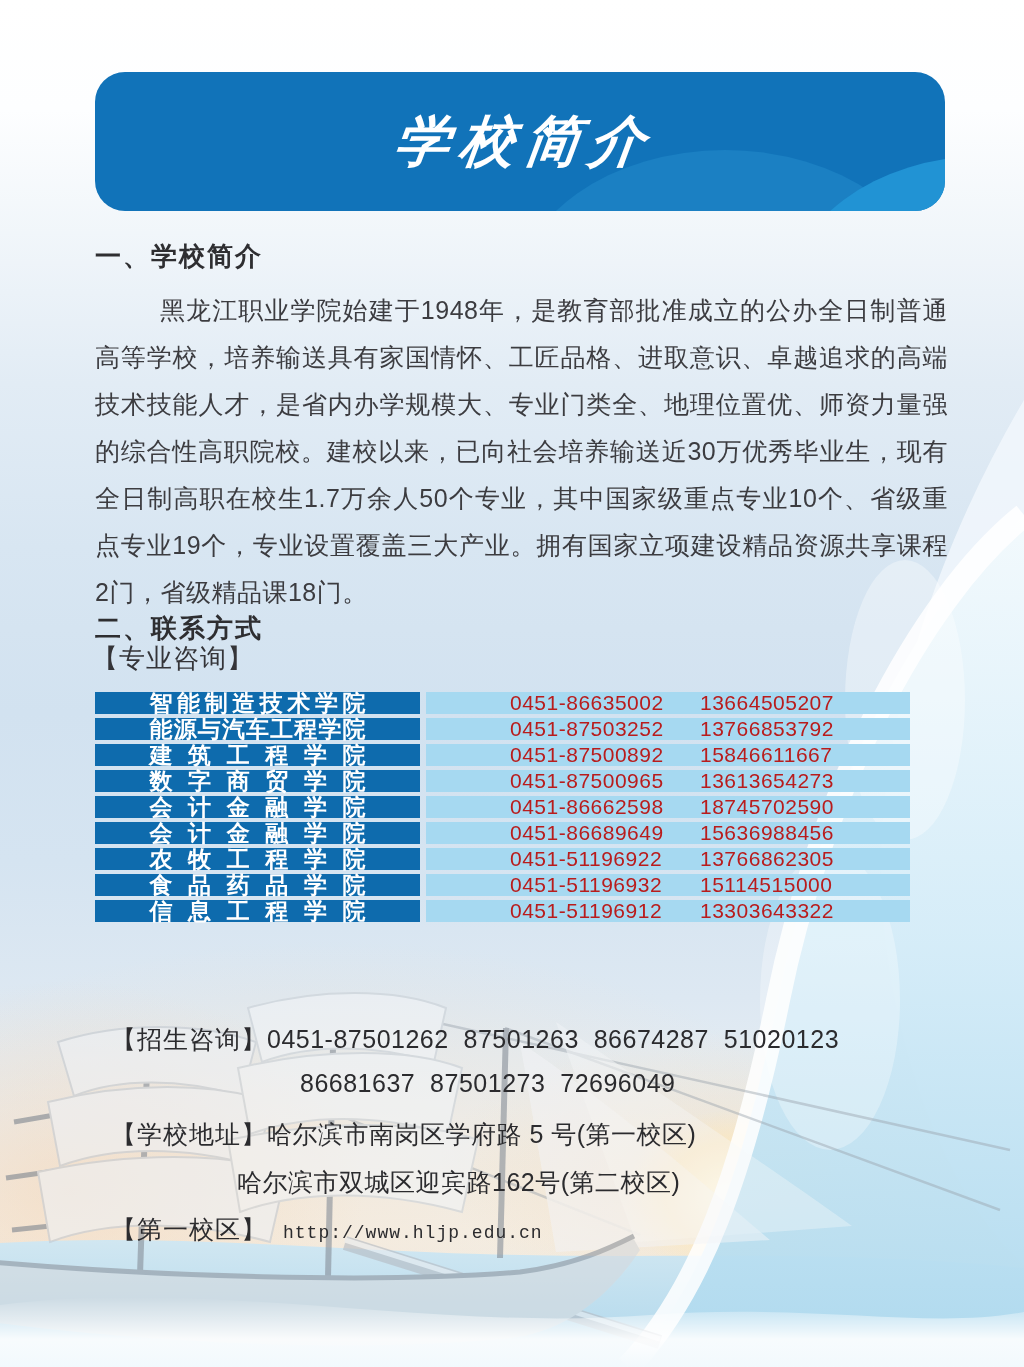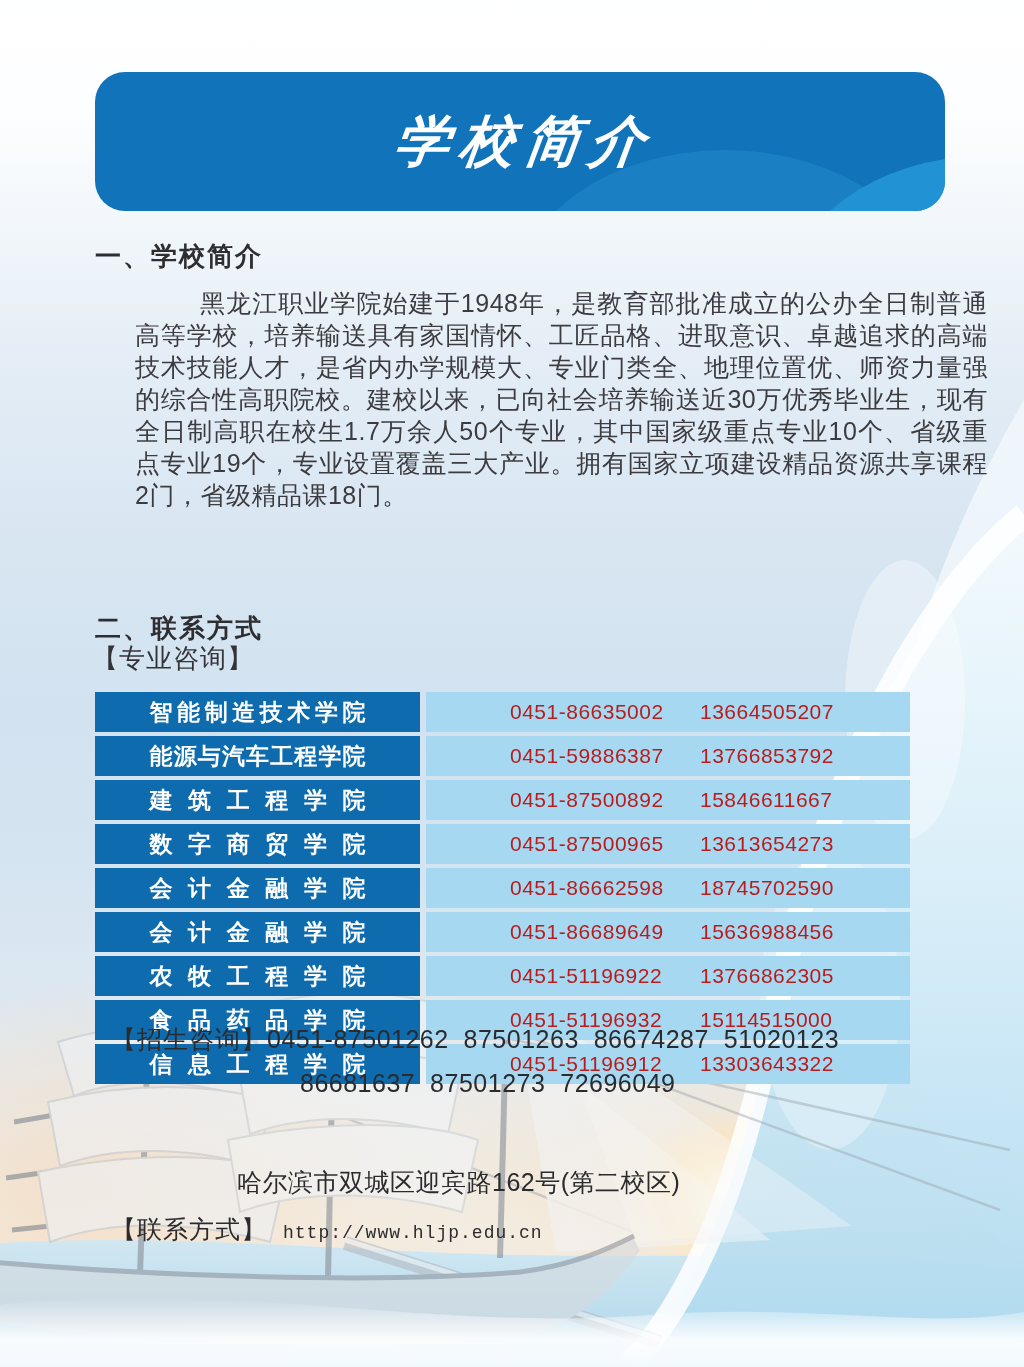--- a/index.html
+++ b/index.html
@@ -44,31 +44,31 @@
 
   
   .sec-heading {
     position:absolute; left:95px; font-size:26px; font-weight:700;
     color:#2e2e31; letter-spacing:2px;
   }
   .heading-1 { top:239px;font-family:Liberation Serif, serif; }
   .heading-2 { top:611px; }
   .intro-para {
     position:absolute; left:95px; top:287px; width:853px;
-    font-size:25px; line-height:32px; color:#3c3c40;
-    text-align:justify; text-indent:2.6em; letter-spacing:0.5px;margin-left:40px;
+    font-size:25px; line-height:47px; color:#3c3c40;
+    text-align:justify; text-indent:2.6em; letter-spacing:0.5px;
   }
   .consult-label {
     position:absolute; left:92px; top:641px;
     font-size:26px; color:#343438; letter-spacing:1px;
   }
 
   
   .consult-table { position:absolute; left:95px; top:692px; width:815px; }
-  .c-row { display:flex; height:40px; margin-bottom:4px;justify-content:space-between; }
+  .c-row { display:flex; height:22px; margin-bottom:4px;justify-content:space-between; }
   .c-name {
     width:325px; background:#0e6bad; color:#ffffff;
     display:flex; align-items:center; justify-content:center;
     font-size:23px; font-weight:700;
   }
   .c-name span { display:inline-block; width:216px; text-align:justify; text-align-last:justify; }
   .c-phones {
     width:484px; margin-left:6px; background:#a6d9f1;
     display:flex; align-items:center; font-size:21px; color:#b91c1c; letter-spacing:0.5px;
   }
@@ -186,21 +186,21 @@
         <div class="c-phones">
           <span class="c-phone1">0451-86635002</span>
           <span class="c-phone2">13664505207</span>
         </div>
       </div>
       <div class="c-row">
         <div class="c-name">
           <span>能源与汽车工程学院</span>
         </div>
         <div class="c-phones">
-          <span class="c-phone1">0451-59886387</span>
+          <span class="c-phone1">0451-87503252</span>
           <span class="c-phone2">13766853792</span>
         </div>
       </div>
       <div class="c-row">
         <div class="c-name">
           <span>建筑工程学院</span>
         </div>
         <div class="c-phones">
           <span class="c-phone1">0451-87500892</span>
           <span class="c-phone2">15846611667</span>
@@ -258,17 +258,18 @@
         <div class="c-phones">
           <span class="c-phone1">0451-51196912</span>
           <span class="c-phone2">13303643322</span>
         </div>
       </div>
     </div>
 
   <div class="b-line" id="adm-line1"><span class="b-label">【招生咨询】</span><span>0451-87501262  87501263  86674287  51020123</span></div>
   <div class="b-line" id="adm-line2"><span>86681637  87501273  72696049</span></div>
 
+  <div class="b-line" id="addr-line1"><span class="b-label">【学校地址】</span><span>哈尔滨市南岗区学府路 5 号(第一校区)</span></div>
   <div class="b-line" id="addr-line2"><span>哈尔滨市双城区迎宾路162号(第二校区)</span></div>
 
-  <div class="b-line" id="web-line"><span class="b-label">【联系方式】</span><span class="url-text">http://www.hljp.edu.cn</span></div>
+  <div class="b-line" id="web-line"><span class="b-label">【第一校区】</span><span class="url-text">http://www.hljp.edu.cn</span></div>
 
 </div>
 
 </body></html>

